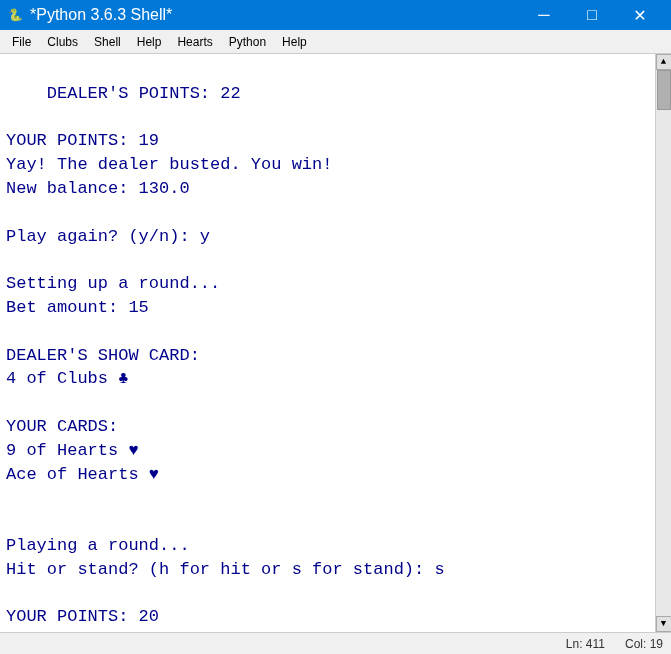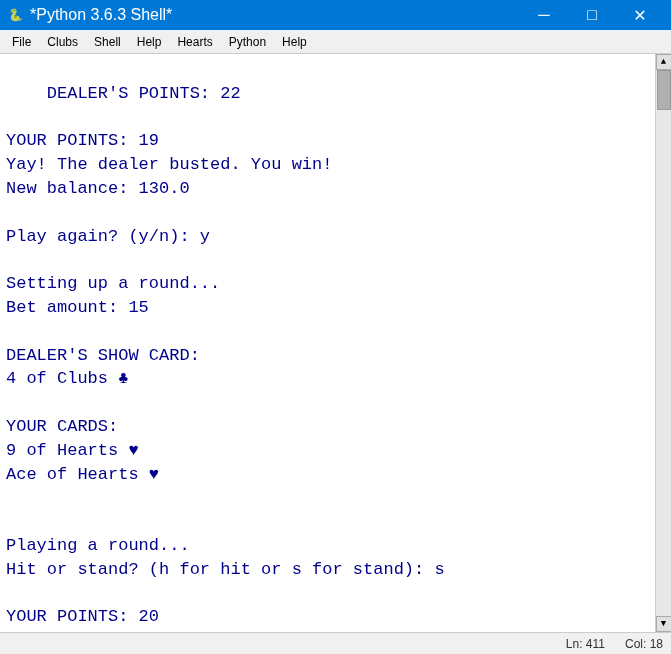--- a/index.html
+++ b/index.html
@@ -221,14 +221,14 @@
     <div class="scroll-btn">▲</div>
     <div class="scroll-track">
       <div class="scroll-thumb"></div>
     </div>
     <div class="scroll-btn">▼</div>
   </div>
 </div>
 
 <div class="status-bar">
   <span class="status-item">Ln: 411</span>
-  <span class="status-item">Col: 18</span>
+  <span class="status-item">Col: 19</span>
 </div>
 
 </body></html>

